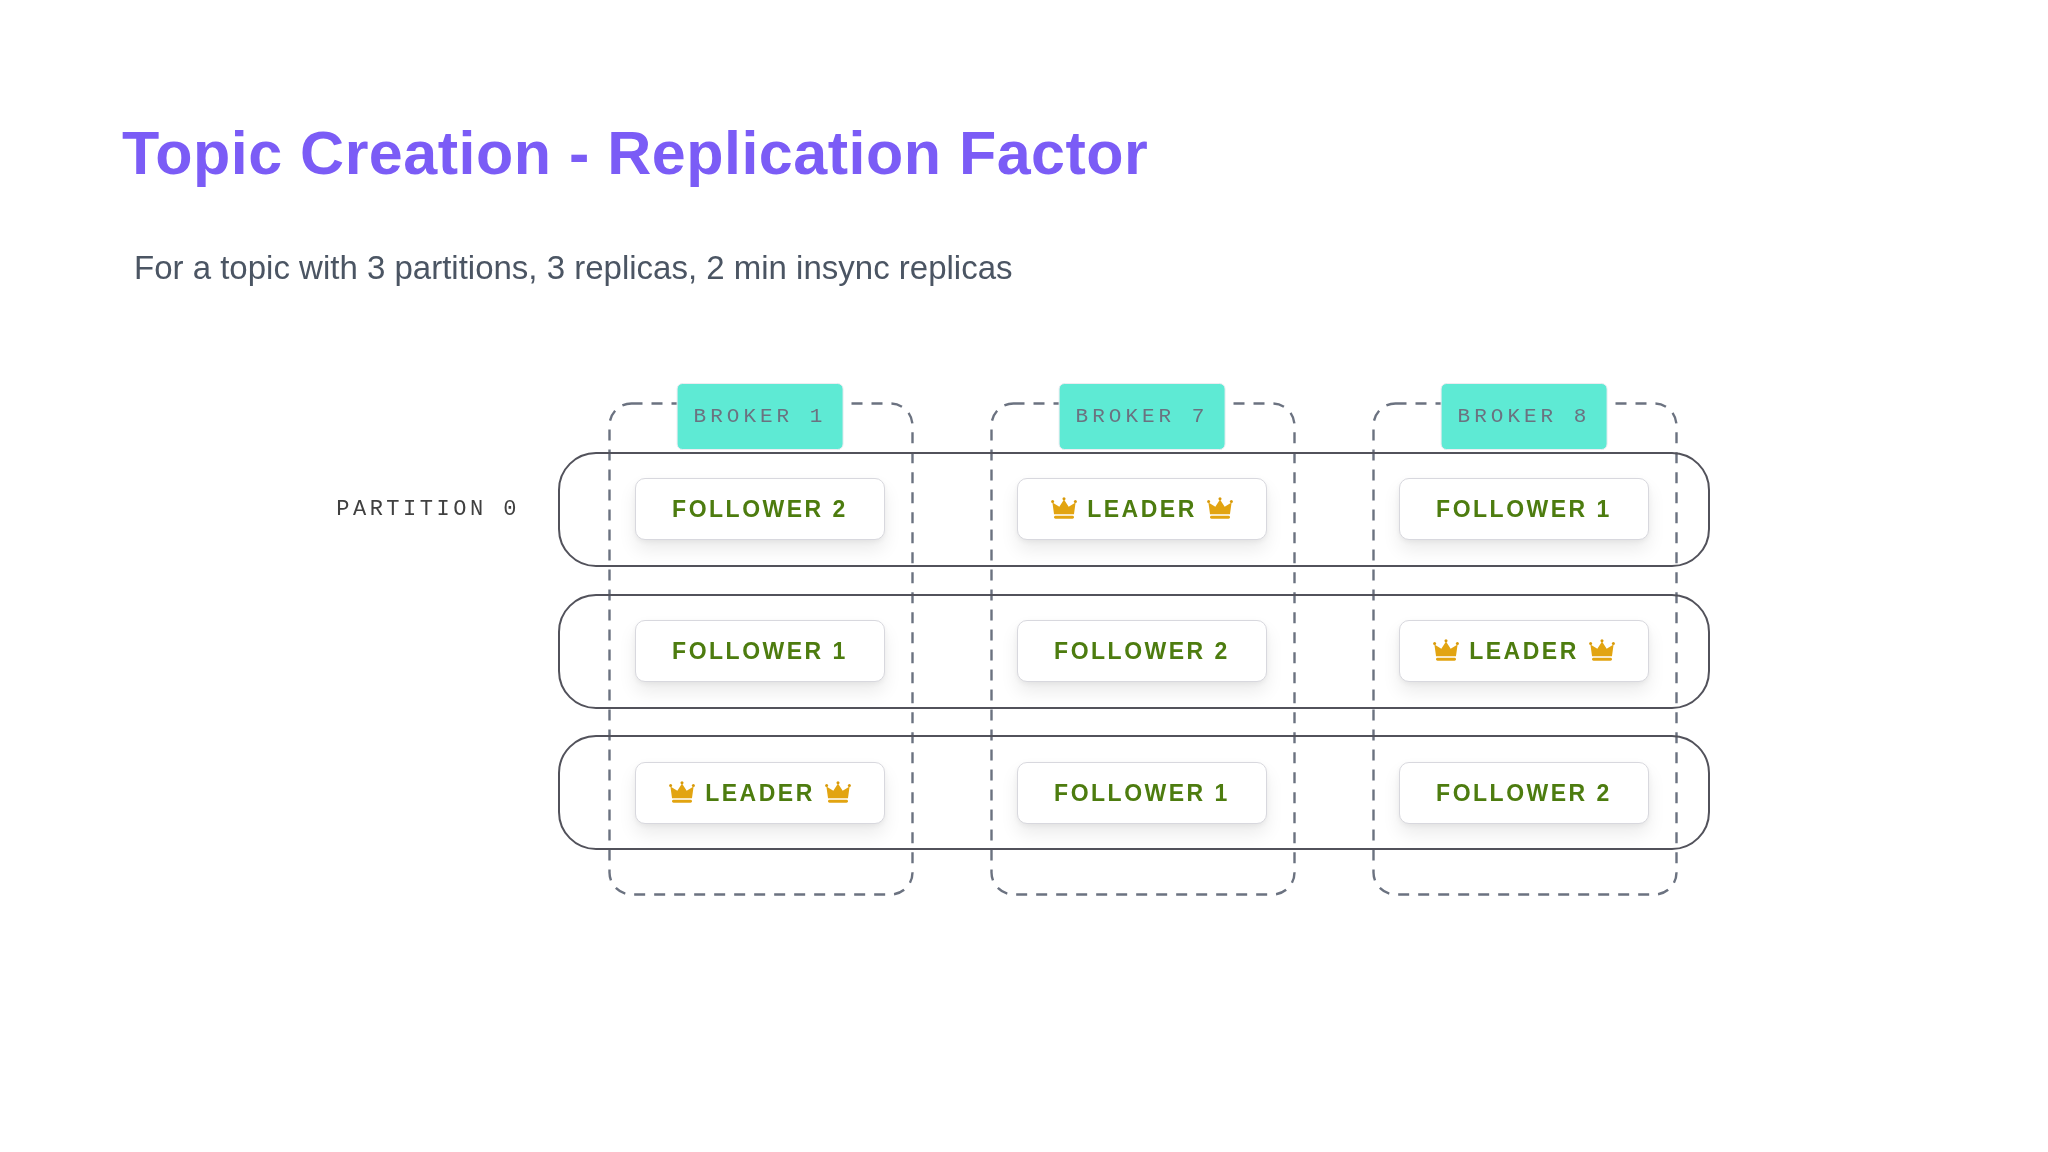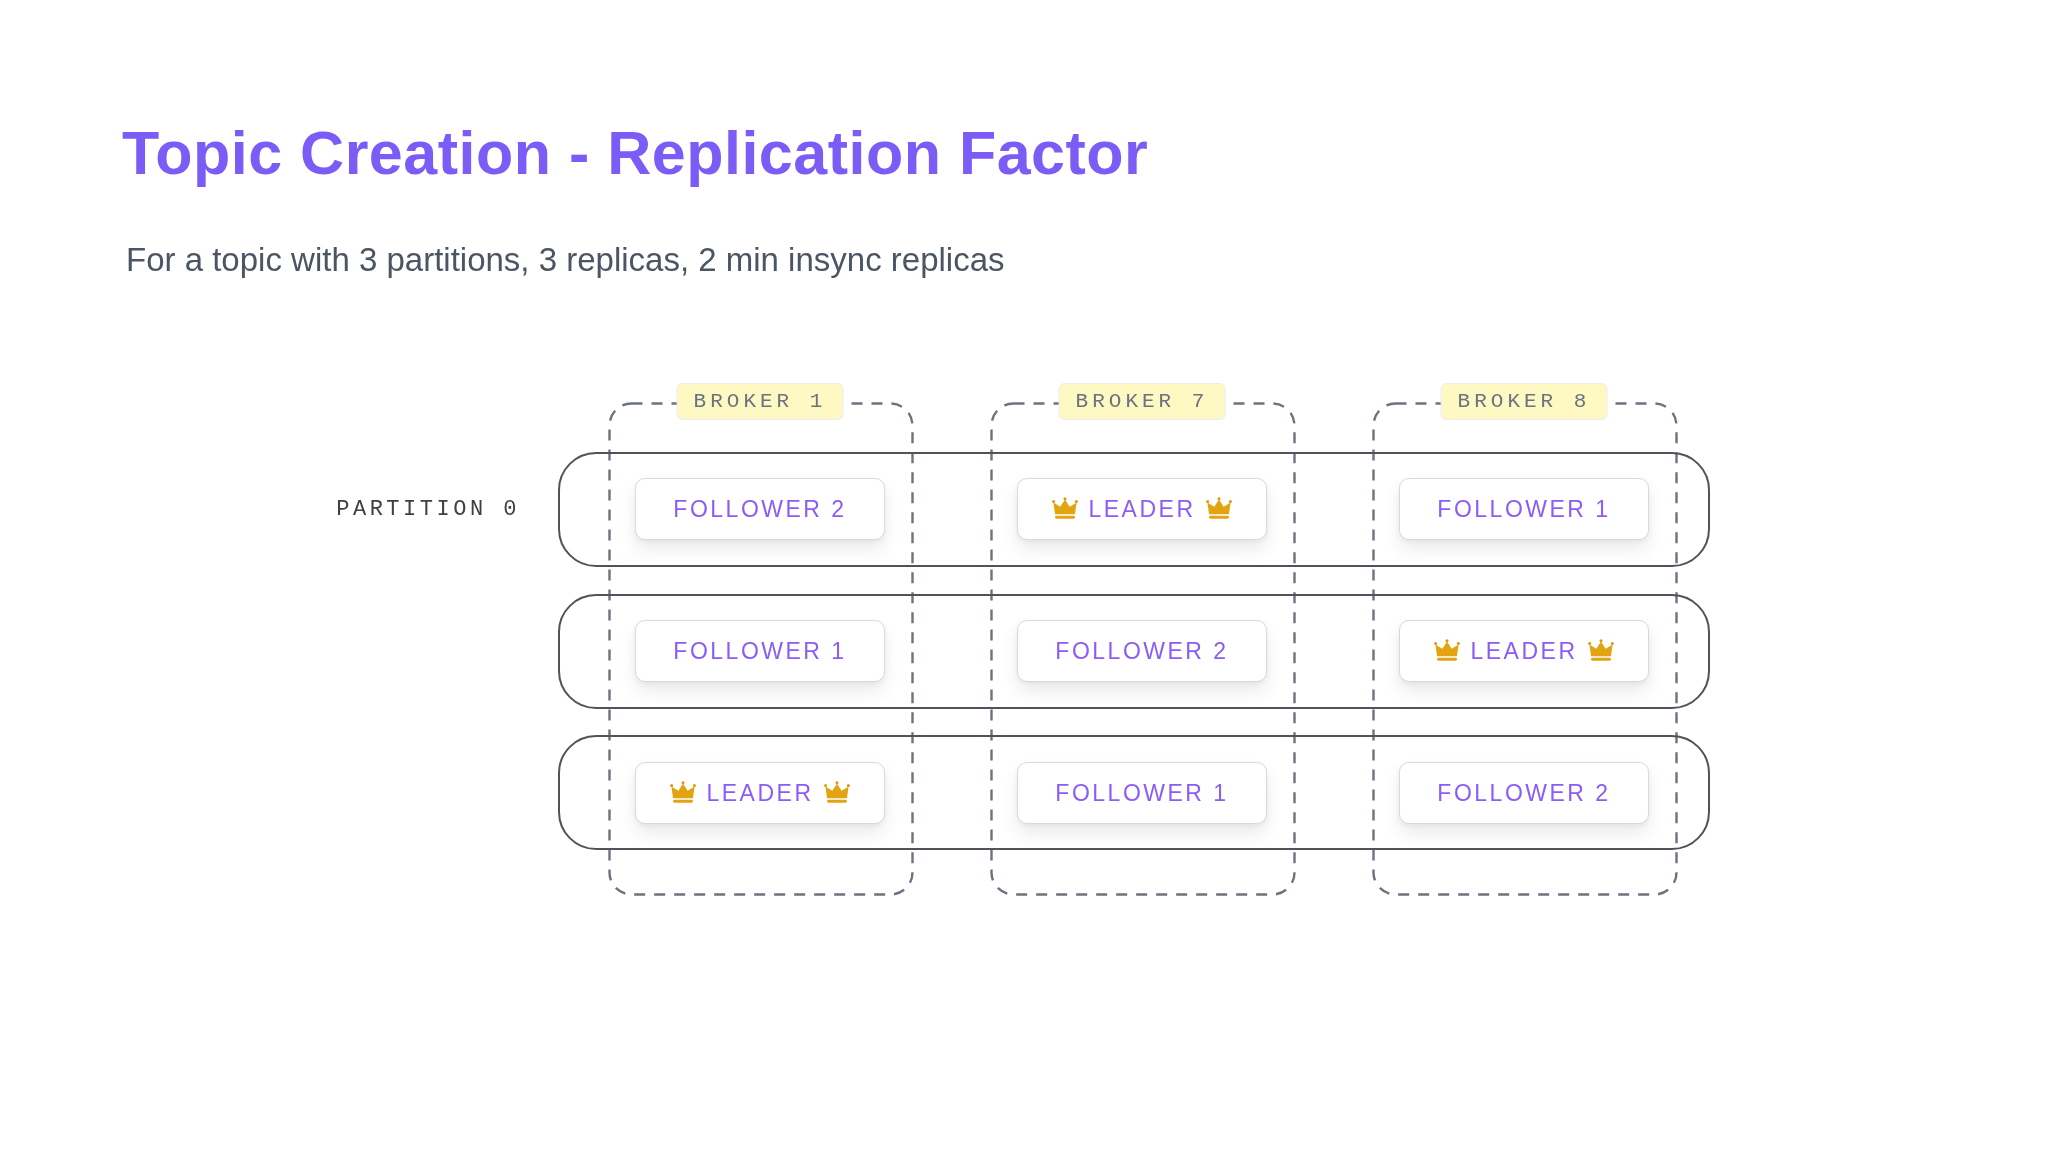--- a/index.html
+++ b/index.html
@@ -25,21 +25,21 @@
     font-size: 61px;
     font-weight: 600;
     letter-spacing: 0.5px;
     color: #7B5CF6;
     font-family: "Liberation Sans", sans-serif;
   }
   .subtitle {
     position: absolute;
     left: 122px;
     top: 237px;
-    margin: 4px;
+    margin: 12px;
     font-size: 33px;
     font-weight: 400;
     color: #4B5563;
     font-family: "Liberation Sans", sans-serif;
   }
   .diagram { position: absolute; left: 0; top: 0; width: 2048px; height: 1152px; }
 
   
   .broker-box {
     position: absolute;
@@ -48,24 +48,24 @@
     height: 494px;
     z-index: 1;
   }
   .broker-box svg { display: block; }
 
   .broker-label {
     position: absolute;
     top: 383px;
     transform: translateX(-50%);
     z-index: 4;
-    background: #fef9c3;
+    background: #5eead4;
     border: 1px solid #ECECF1;
     border-radius: 6px;
-    padding: 6px 16px;
+    padding: 21px 16px;
     font-family: "Liberation Mono", monospace;
     font-size: 21px;
     letter-spacing: 4px;
     color: #6B7280;
     white-space: nowrap;
   }
 
   
   .partition-row {
     position: absolute;
@@ -107,23 +107,23 @@
     box-shadow: 0 10px 18px rgba(0,0,0,0.08), 0 2px 5px rgba(0,0,0,0.05);
     display: flex;
     align-items: center;
     justify-content: center;
     gap: 10px;
     z-index: 3;
   }
   .cell-text {
     font-family: "Liberation Sans", sans-serif;
     font-size: 23px;
-    font-weight: 400;
+    font-weight: 700;
     letter-spacing: 2.5px;
-    color: #8b5cf6;
+    color: #4d7c0f;
     white-space: nowrap;
   }
   .crown { display: flex; align-items: center; }
   .crown svg { display: block; }
 </style>
 </head>
 <body>
 
 <div class="slide">
 

